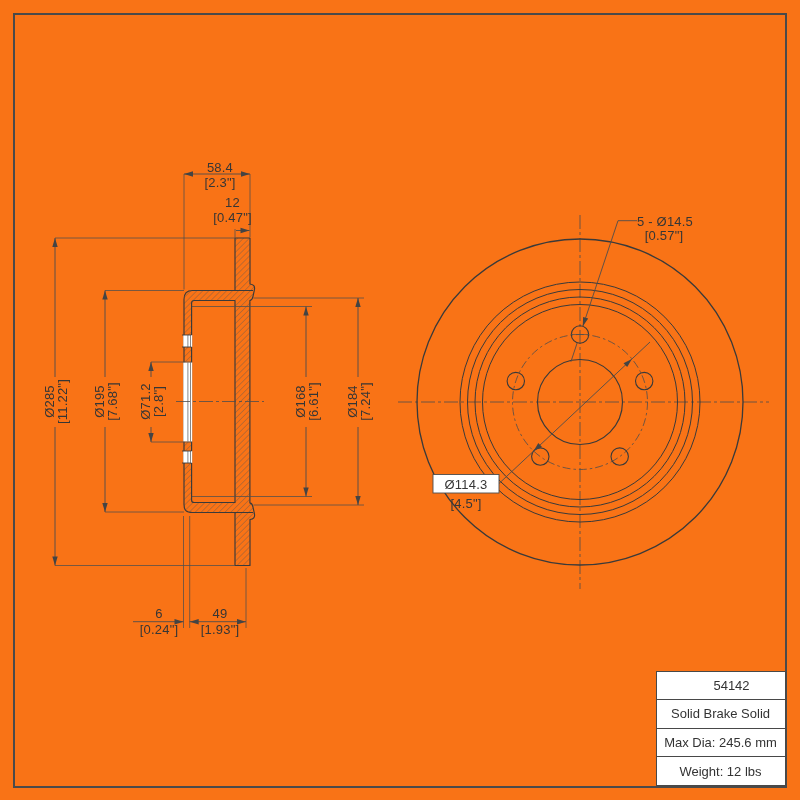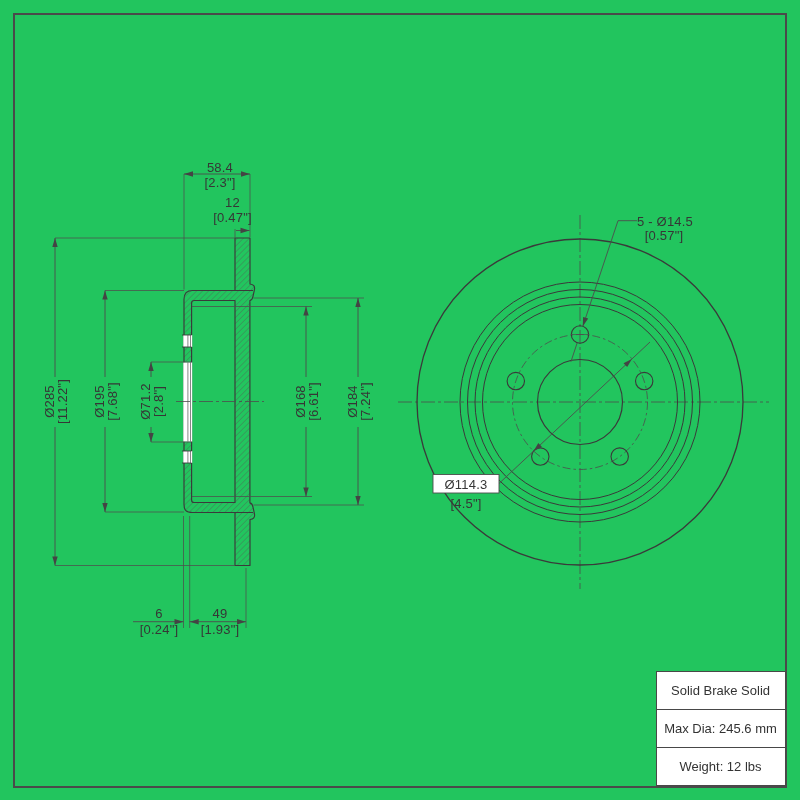--- a/index.html
+++ b/index.html
@@ -1,16 +1,16 @@
 <!DOCTYPE html>
 <html><head>
 <meta charset="utf-8">
 <style>
   html,body{margin:0;padding:0;background:#fff;}
-  .page{position:relative;width:800px;height:800px;background:#22c55e;overflow:hidden;
+  .page{position:relative;width:800px;height:800px;background:#f97316;overflow:hidden;
         font-family:"Liberation Sans", sans-serif;}
   .page-border{position:absolute;left:13px;top:13px;width:774px;height:775px;
         border:2px solid #4a4a4a;box-sizing:border-box;pointer-events:none;}
   svg.drawing{position:absolute;left:0;top:0;}
   svg text{font-family:"Liberation Sans", sans-serif;font-size:13px;fill:#363636;letter-spacing:0.2px;}
   .title-block{position:absolute;left:655.5px;top:670.5px;width:130px;height:115.5px;
         border:1.2px solid #484848;box-sizing:border-box;display:flex;flex-direction:column;
         background:#fff;}
   .tb-row{flex:1;display:flex;align-items:center;justify-content:center;
         font-size:13px;color:#333;border-top:1.2px solid #484848;white-space:nowrap;}
@@ -152,18 +152,19 @@
     <text x="466" y="507.5" text-anchor="middle">[4.5"]</text>
 
     <text x="637" y="226" text-anchor="start">5 - Ø14.5</text>
     <text x="664" y="240" text-anchor="middle">[0.57"]</text>
   </g>
 </svg>
 
 <div class="page-border"></div>
 
 <div class="title-block">
+  <div class="tb-row shift-right">54142</div>
   <div class="tb-row">Solid Brake Solid</div>
   <div class="tb-row">Max Dia: 245.6 mm</div>
   <div class="tb-row">Weight: 12 lbs</div>
 </div>
 
 </div>
 
 </body></html>

